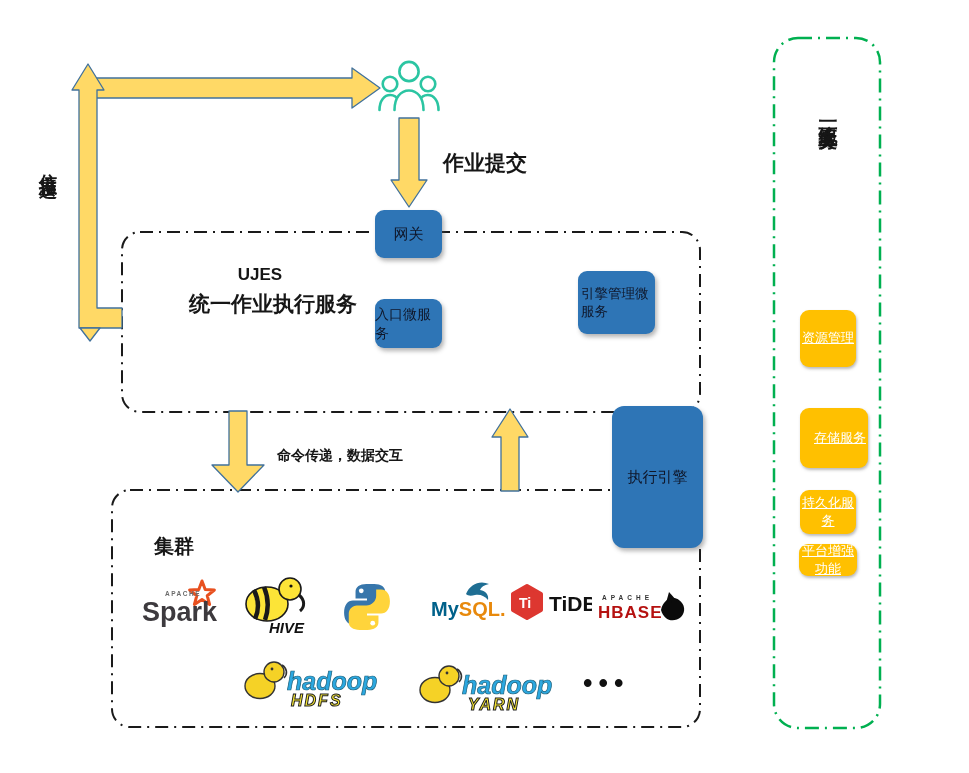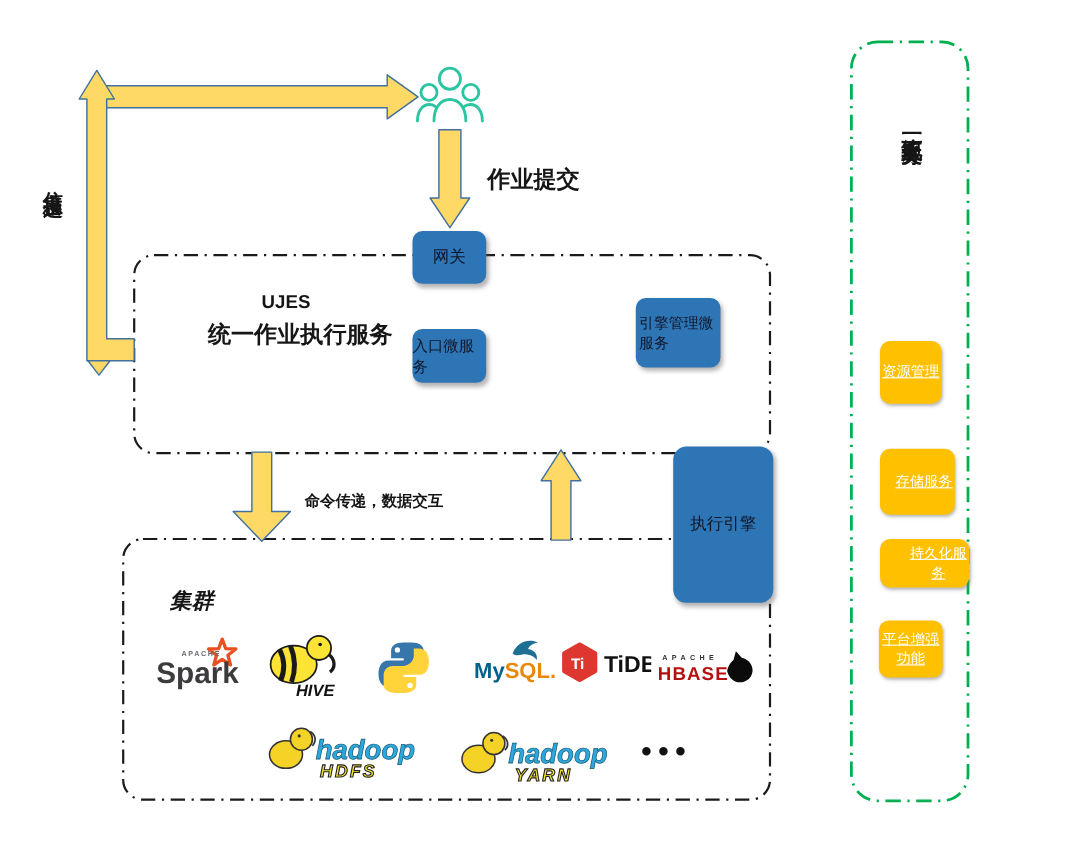--- a/index.html
+++ b/index.html
@@ -81,21 +81,21 @@
   <div class="bluebox" style="left:375px;top:299px;width:67px;height:49px;font-size:14px;padding:0;">
     <span>入口微服务</span>
   </div>
   <div class="bluebox" style="left:578px;top:271px;width:71px;height:57px;font-size:13.5px;padding:3px;">
     <span>引擎管理微服务</span>
   </div>
   <div class="bluebox" style="left:612px;top:390px;width:91px;height:142px;font-size:15px;border-radius:12px;margin-top:16px;">
     <span>执行引擎</span>
   </div>
 
-  <div class="lbl" style="left:154px;top:533px;font-size:20px;font-style:italic;">集群</div>
+  <div class="lbl" style="left:154px;top:533px;font-size:20px;">集群</div>
 
   <svg class="logo" style="left:140px;top:578px;" width="88" height="54" viewBox="0 0 88 54">
     <polygon points="62,3 65.2,11.6 74.4,12 67.2,17.7 69.6,26.5 62,21.5 54.4,26.5 56.8,17.7 49.6,12 58.8,11.6" fill="#ffffff" stroke="#E8501F" stroke-width="3" stroke-linejoin="round"></polygon>
     <text x="25" y="18" font-size="6.5" letter-spacing="1.5" fill="#6b6b6b" font-weight="bold">APACHE</text>
     <text x="2" y="43" font-size="27" font-weight="bold" fill="#3D3A3E">Spark</text>
   </svg>
 
   <svg class="logo" style="left:240px;top:573px;" width="70" height="64" viewBox="0 0 70 64">
     <ellipse cx="27" cy="31" rx="21" ry="17" fill="#FCE437" stroke="#1a1a1a" stroke-width="1.6"></ellipse>
     <path d="M14,17 c5,10 5,20 1,29 M24,14 c5,12 5,22 1,33" stroke="#1a1a1a" stroke-width="4.5" fill="none"></path>
@@ -151,20 +151,20 @@
   <div class="dots" style="left:583px;top:668px;">•••</div>
 
   <div class="lbl vert" style="left:815px;top:110px;font-size:19px;letter-spacing:1px;">统一上下文服务</div>
 
   <div class="ybox" style="top:310px;height:57px;">
     <span>资源管理</span>
   </div>
   <div class="ybox" style="top:408px;height:60px;padding-left:12px;">
     <span>存储服务</span>
   </div>
-  <div class="ybox" style="top:490px;height:44px;padding-left:25px;">
+  <div class="ybox" style="top:490px;height:44px;">
     <span>持久化服务</span>
   </div>
-  <div class="ybox" style="top:564px;height:52px;left:799px;width:58px;">
+  <div class="ybox" style="top:544px;height:32px;left:799px;width:58px;">
     <span>平台增强功能</span>
   </div>
 
 </div>
 
 </body></html>

